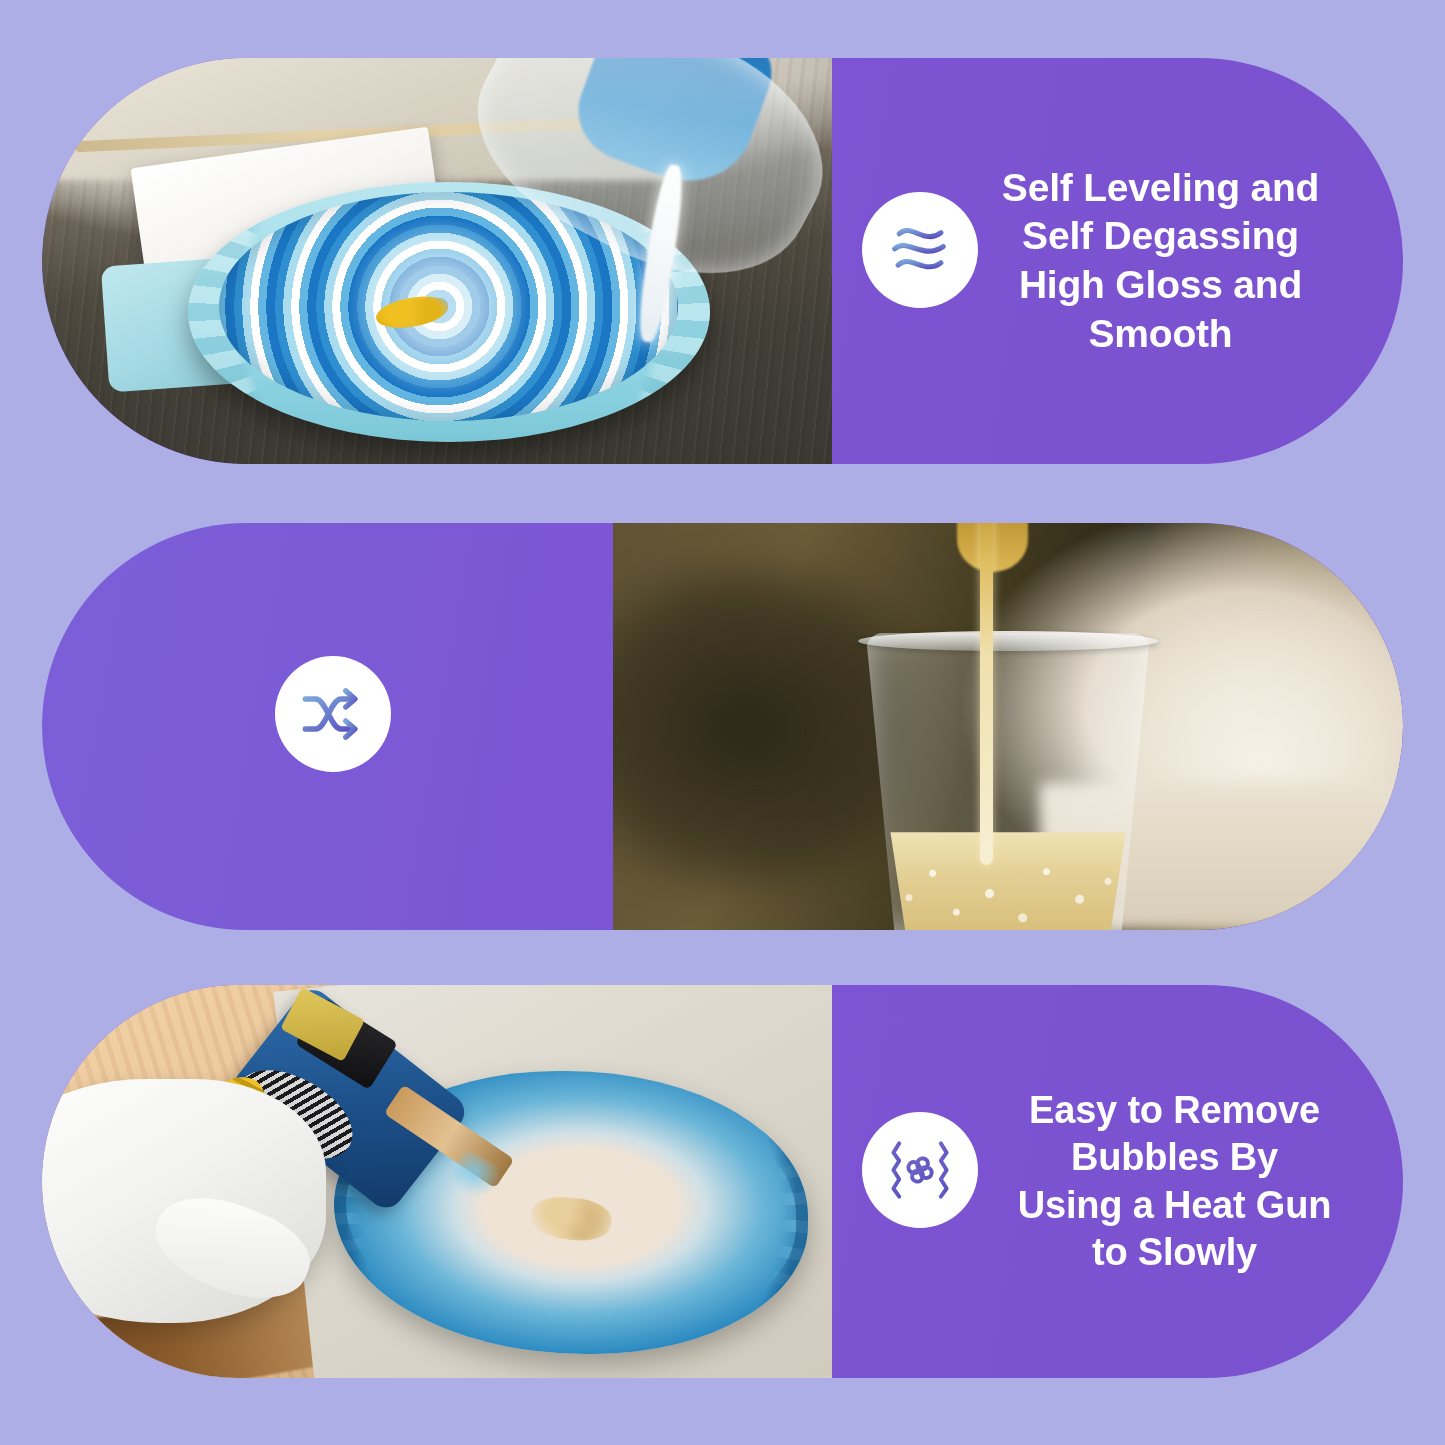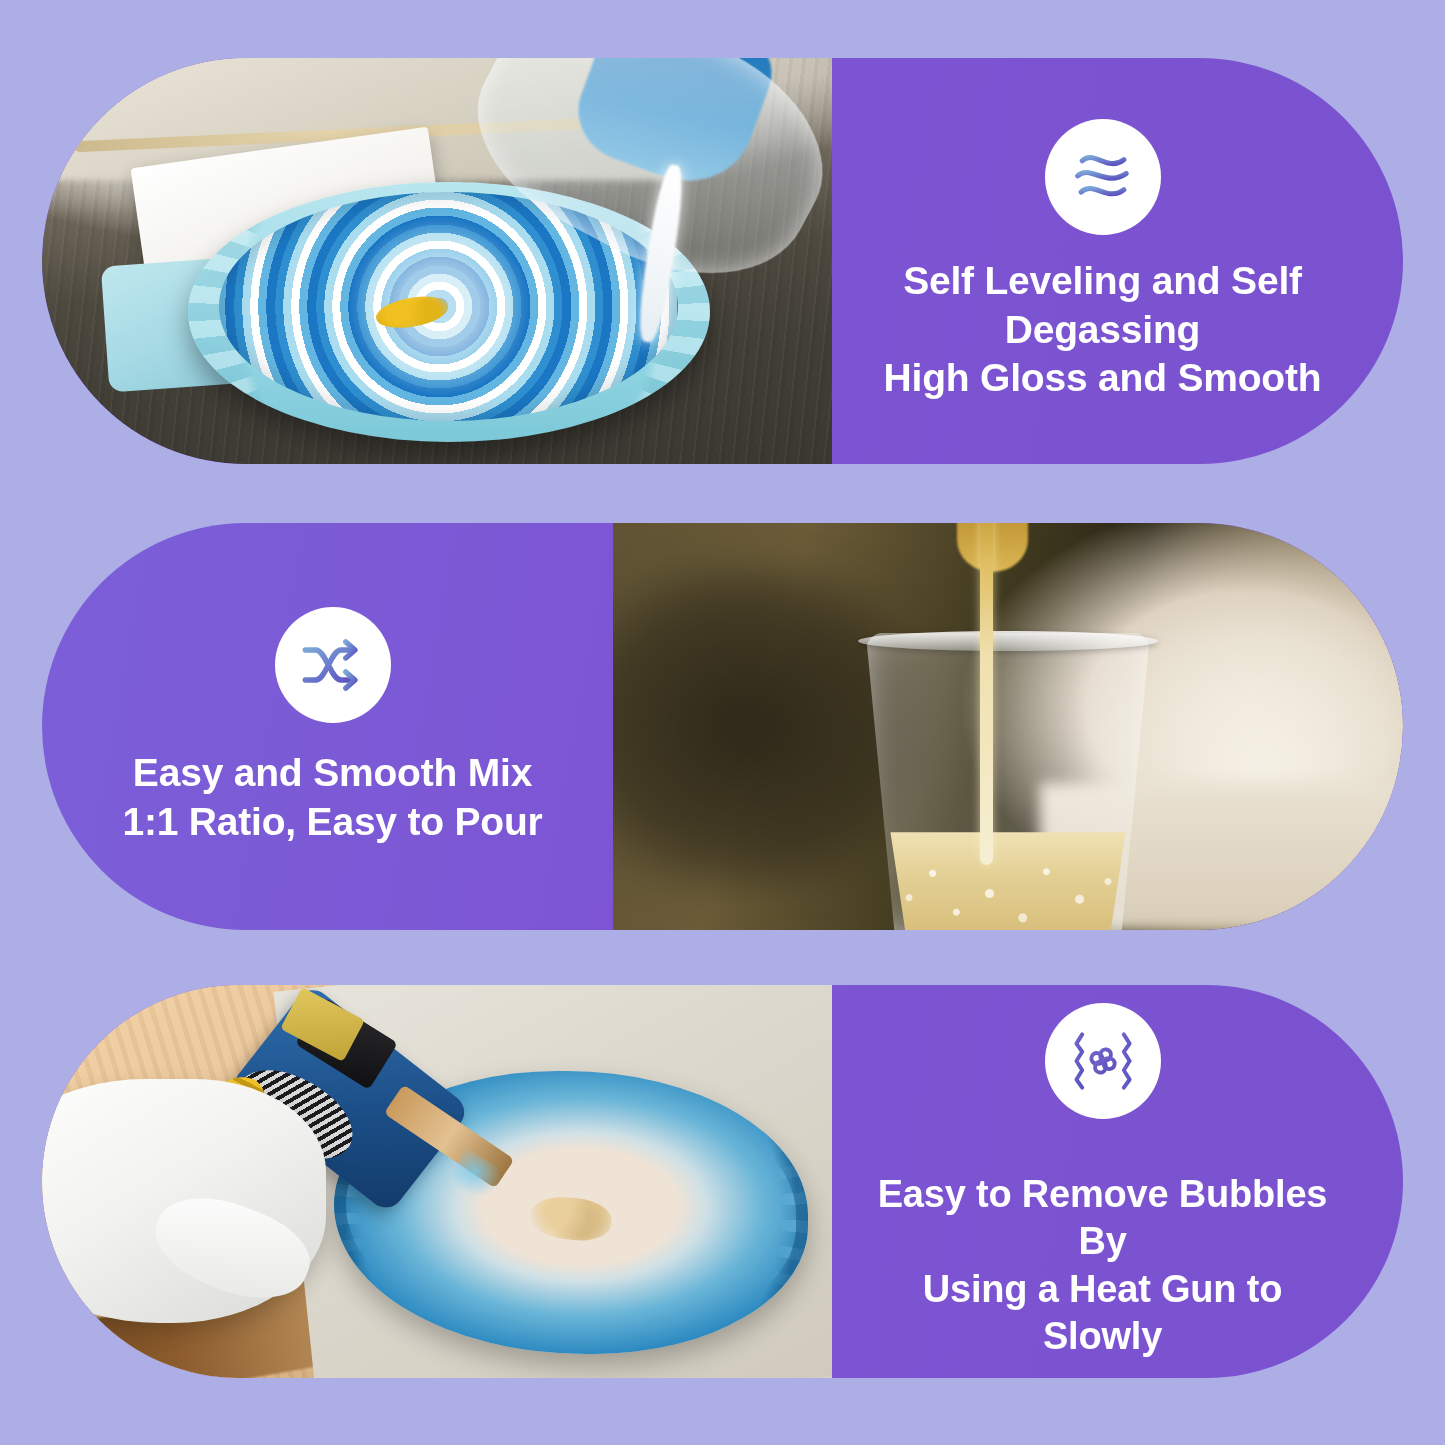--- a/index.html
+++ b/index.html
@@ -36,21 +36,21 @@
 
   
   .panel.p1 .photo{border-radius:203px 0 0 203px;}
   .panel.p2 .photo{border-radius:0 204px 204px 0;}
   .panel.p3 .photo{border-radius:197px 0 0 197px;}
 
   
   .caption{
     flex:1 1 auto;
     display:flex;
-    flex-direction:column;
+    flex-direction:row;
     align-items:center;
     justify-content:center;
     padding:0 30px;
     box-sizing:border-box;
   }
   .panel.p1 .caption{padding-right:60px;}
   .panel.p3 .caption{padding-right:60px;gap:28px;}
   .panel.p2 .caption{padding-left:40px;order:1;}
 
   .icon-badge{
@@ -392,22 +392,20 @@
             </linearGradient>
           </defs>
           <g fill="none" stroke="url(#gs)" stroke-width="4.6" stroke-linecap="round" stroke-linejoin="round">
             <path d="M8 19 H17 C26 19, 30 45, 39 45 H50"></path>
             <path d="M8 45 H17 C26 45, 30 19, 39 19 H50"></path>
             <polyline points="43,12 51,19 43,26"></polyline>
             <polyline points="43,38 51,45 43,52"></polyline>
           </g>
         </svg>
       </div>
-      <div class="cap-text">Easy and Smooth Mix
-1:1 Ratio, Easy to Pour</div>
     </div>
 
     <div class="photo right ph2">
       <div class="bokeh-dark"></div>
       <div class="bokeh-light"></div>
       <div class="table"></div>
       <div class="cup"></div>
       <div class="cup-rim"></div>
       <div class="liquid"></div>
       <div class="bubbles"></div>

